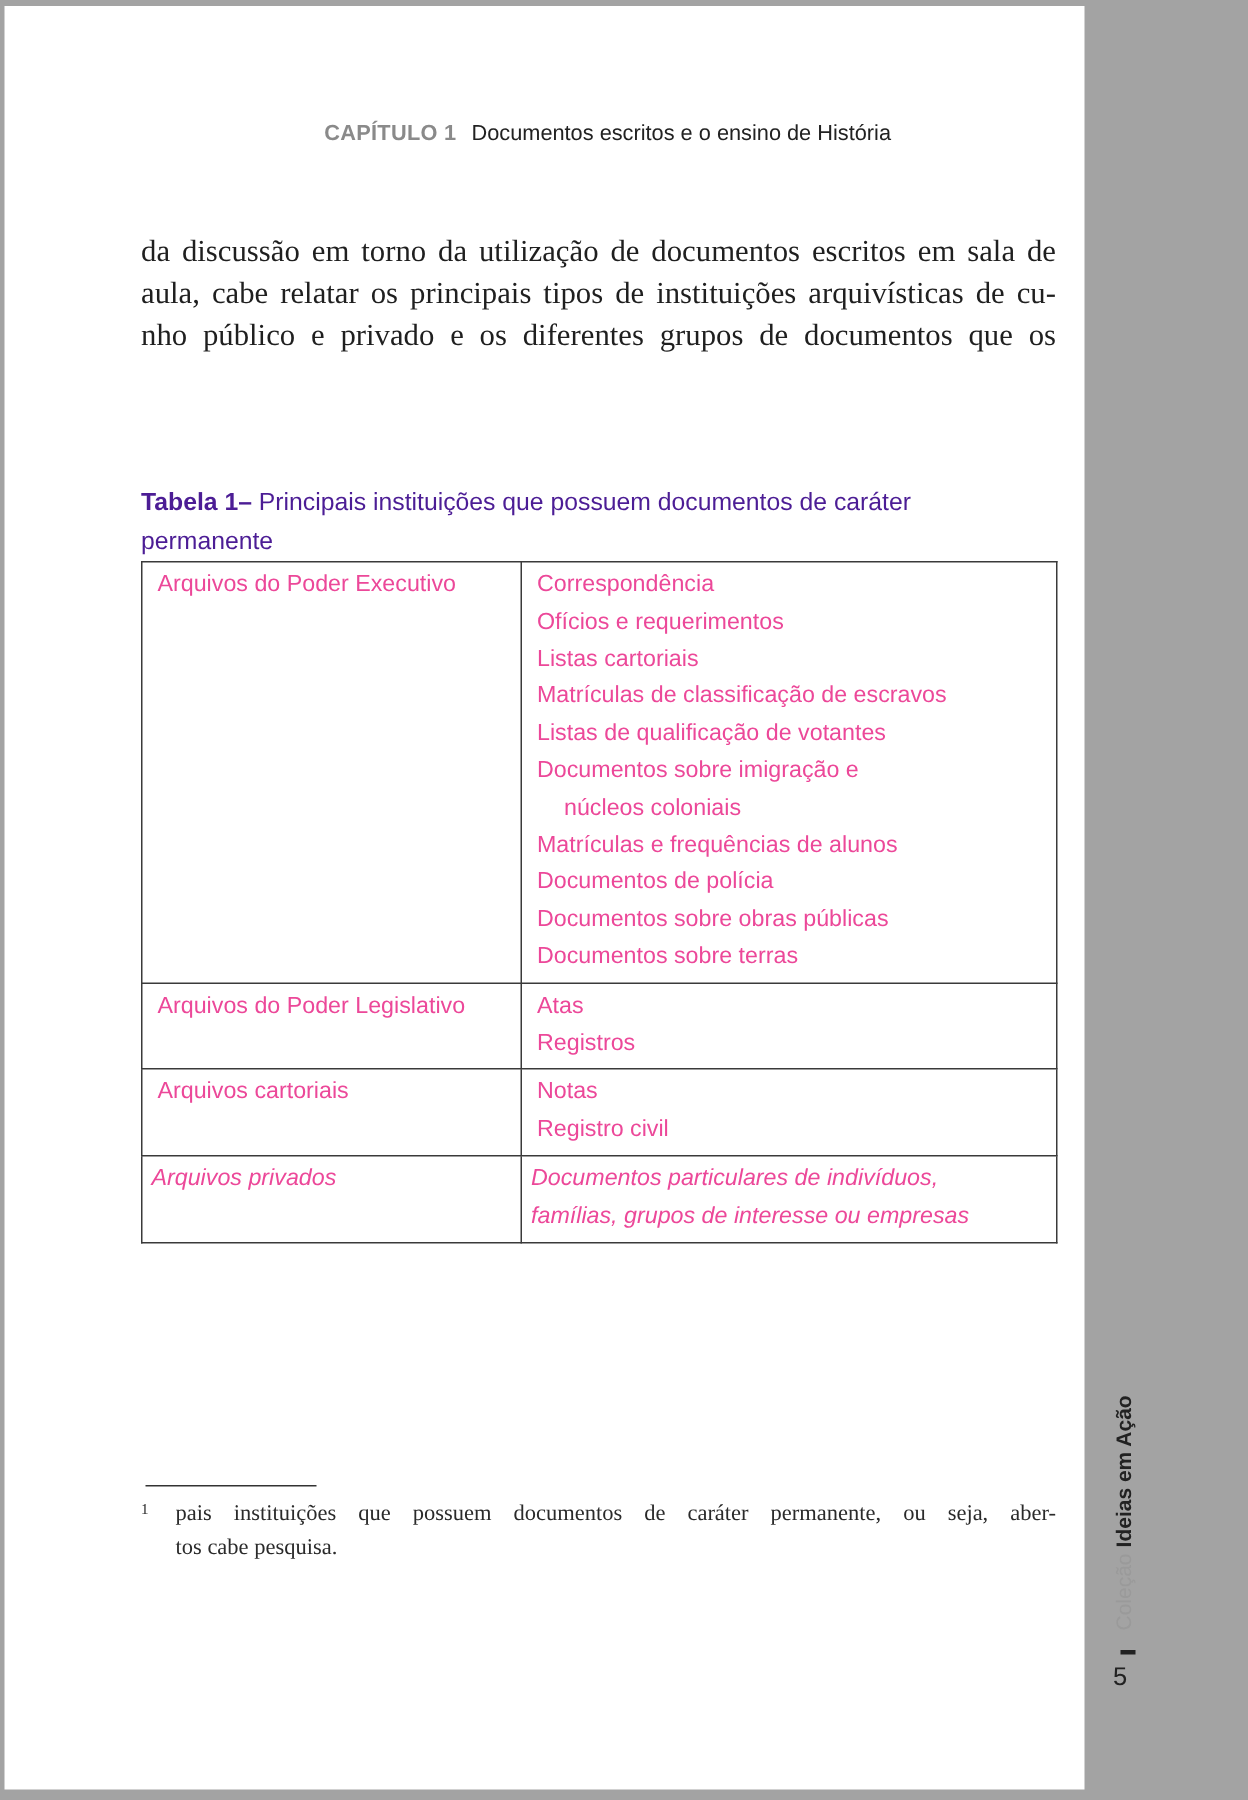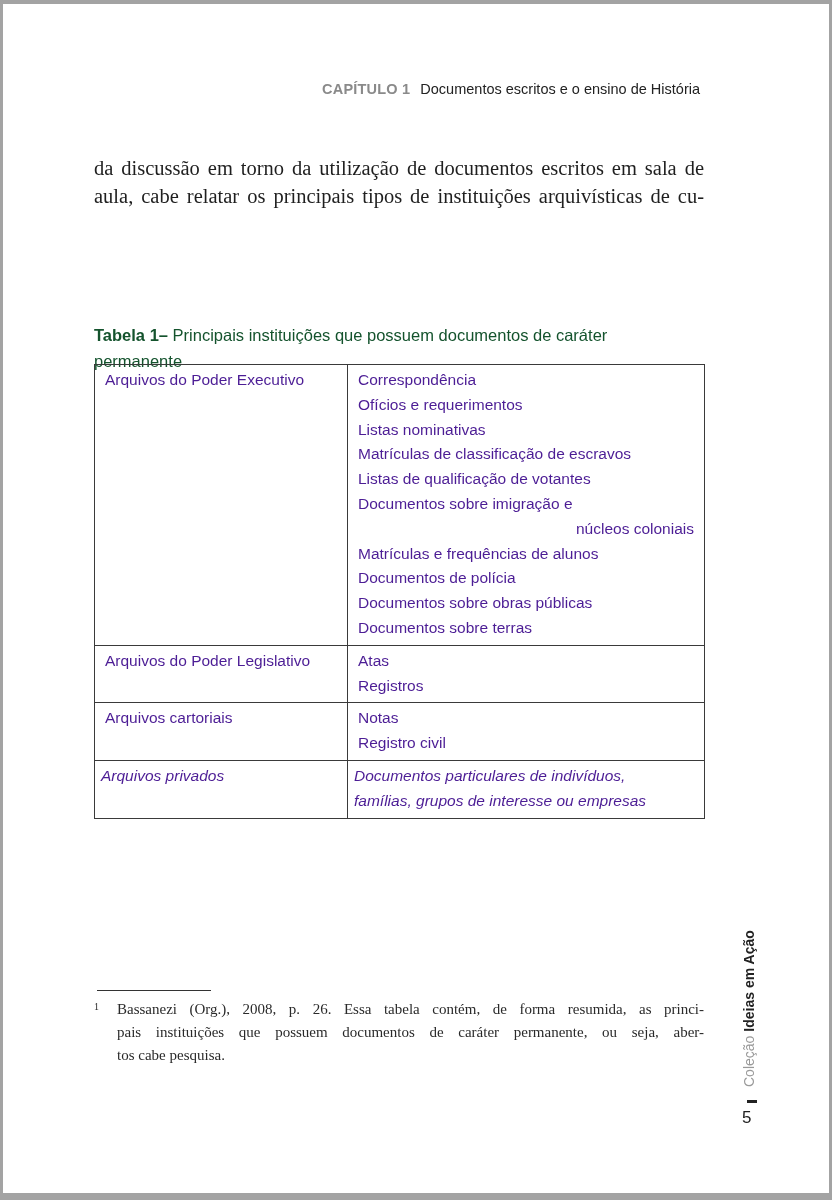--- a/index.html
+++ b/index.html
@@ -5,21 +5,21 @@
   html, body { margin: 0; padding: 0; }
   body {
     width: 832px; height: 1200px;
     background: #a3a3a3;
     position: relative;
     overflow: hidden;
   }
   .page {
     position: absolute;
     left: 3px; top: 4px;
-    width: 826px; height: 1189px;
+    width: 720px; height: 1189px;
     background: #ffffff;
   }
   .running-head {
     position: absolute;
     top: 77px; right: 129px;
     font-family: "Liberation Sans", sans-serif;
     font-size: 14.5px;
     color: #222;
     white-space: nowrap;
   }
@@ -42,42 +42,42 @@
   .body-text .line { display: block; text-align: justify; text-align-last: justify; height: 28px; white-space: nowrap; }
   .body-text .line.last { text-align-last: left; }
   .body-text sup { font-size: 10px; vertical-align: 8px; }
   .table-caption {
     position: absolute;
     left: 91px; top: 318px;
     width: 600px;
     font-family: "Liberation Sans", sans-serif;
     font-size: 16.5px;
     line-height: 26px;
-    color: #14532d;
+    color: #4c1d95;
   }
   .table-caption b { font-weight: bold; }
   .tbl {
     position: absolute;
-    left: 91px; top: 360px;
+    left: 91px; top: 370px;
     width: 611px;
     border-collapse: collapse;
     font-family: "Liberation Sans", sans-serif;
     font-size: 15.5px;
-    color: #4c1d95;
+    color: #ec4899;
   }
   .tbl td {
     border: 1.5px solid #3a3a3a;
     vertical-align: top;
     padding: 3px 10px 4px 10px;
     line-height: 24.8px;
   }
   .tbl td.inst { width: 232px; }
   .tbl tr.last td { padding-left: 6px; padding-right: 4px; font-style: italic; }
   .tbl .item { display: block; white-space: nowrap; }
-  .tbl .item.indent { padding-left: 18px; text-align: right; }
+  .tbl .item.indent { padding-left: 18px; }
   .fn-rule {
     position: absolute;
     left: 94px; top: 986px;
     width: 114px; height: 0;
     border-top: 1.5px solid #333;
   }
   .footnote {
     position: absolute;
     left: 91px; top: 994px;
     width: 610px;
@@ -121,35 +121,36 @@
 <div class="page">
 
   <div class="running-head">
     <span class="chap">CAPÍTULO 1</span>
     <span>Documentos escritos e o ensino de História</span>
   </div>
 
   <div class="body-text">
     <span class="line">da discussão em torno da utilização de documentos escritos em sala de</span>
     <span class="line">aula, cabe relatar os principais tipos de instituições arquivísticas de cu-</span>
+    <span class="line">nho público e privado e os diferentes grupos de documentos que os</span>
   </div>
 
   <div class="table-caption">
     <b>Tabela 1–</b><span> Principais instituições que possuem documentos de caráter</span><br>
     <span>permanente</span>
   </div>
 
   <table class="tbl">
     <tbody>
       <tr>
         <td class="inst">Arquivos do Poder Executivo</td>
         <td>
           <span class="item">Correspondência</span>
           <span class="item">Ofícios e requerimentos</span>
-          <span class="item">Listas nominativas</span>
+          <span class="item">Listas cartoriais</span>
           <span class="item">Matrículas de classificação de escravos</span>
           <span class="item">Listas de qualificação de votantes</span>
           <span class="item">Documentos sobre imigração e</span>
           <span class="item indent">núcleos coloniais</span>
           <span class="item">Matrículas e frequências de alunos</span>
           <span class="item">Documentos de polícia</span>
           <span class="item">Documentos sobre obras públicas</span>
           <span class="item">Documentos sobre terras</span>
         </td>
       </tr>
@@ -175,21 +176,20 @@
         </td>
       </tr>
     </tbody>
   </table>
 
   <div class="fn-rule"></div>
 
   <div class="footnote">
     <span class="fn-mark">1</span>
     <div class="fn-body">
-      <span class="line">Bassanezi (Org.), 2008, p. 26. Essa tabela contém, de forma resumida, as princi-</span>
       <span class="line">pais instituições que possuem documentos de caráter permanente, ou seja, aber-</span>
       <span class="line last">tos cabe pesquisa.</span>
     </div>
   </div>
 
   <div class="side-collection">
     <span class="c1">Coleção</span><span class="c2">Ideias em Ação</span>
   </div>
   <div class="side-bar"></div>
   <div class="page-number">5</div>

